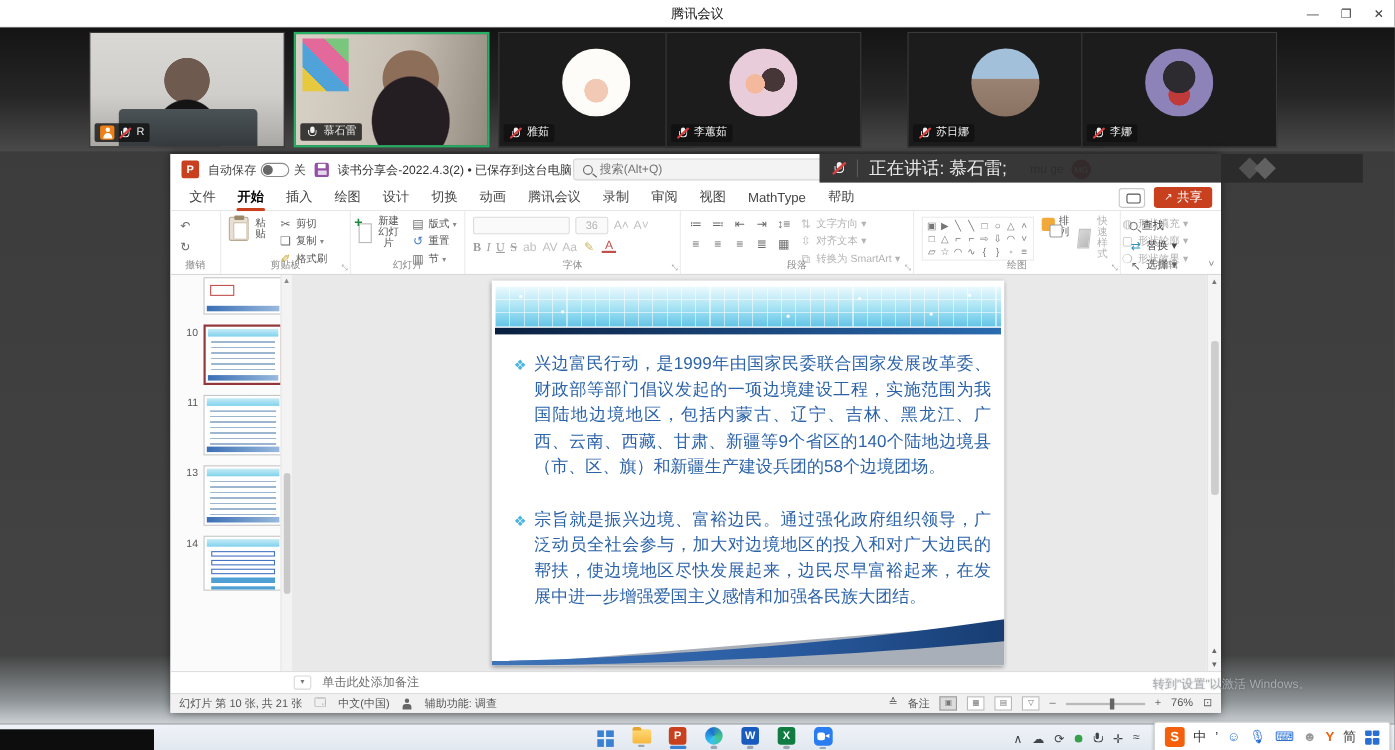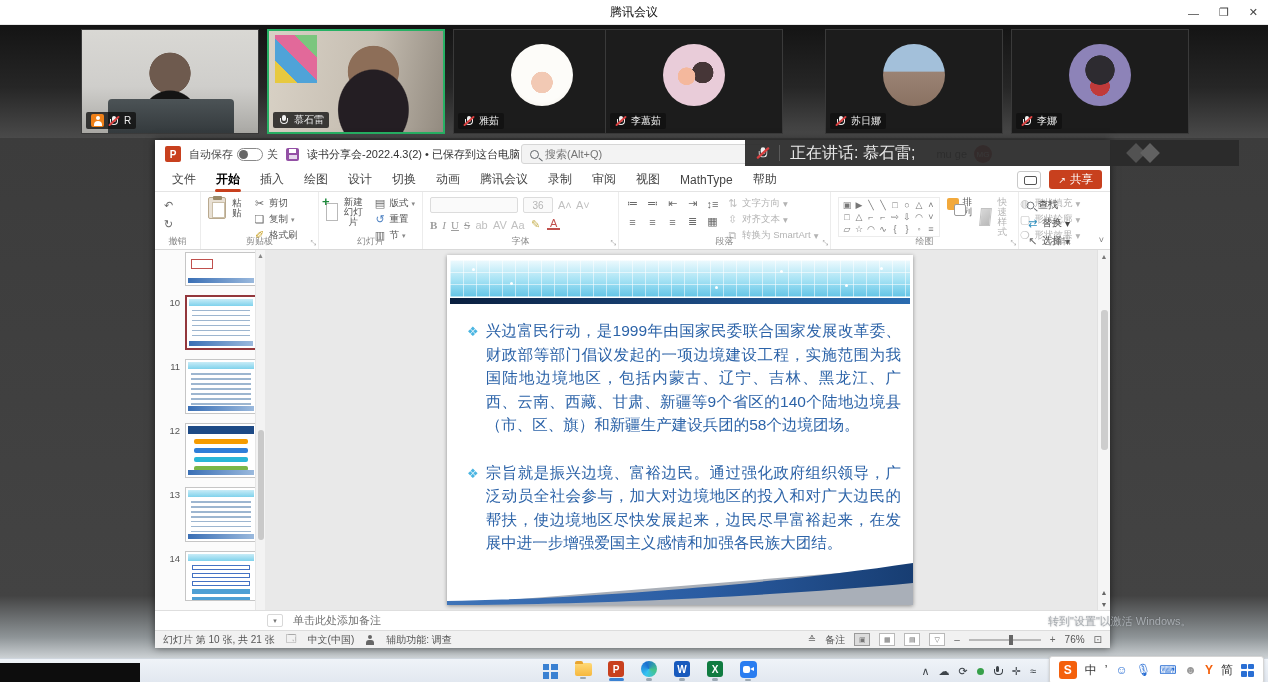--- a/index.html
+++ b/index.html
@@ -270,21 +270,21 @@
     <div class="chip">
       <span class="mic muted">
           <i class="cap"></i>
           <i class="base"></i>
           <i class="slash"></i>
         </span>
       <span>苏日娜</span>
     </div>
   </div>
 
-  <div class="tile" style="left:1011px">
+  <div class="tile" style="left:983px">
     <div class="avatar a-lina"></div>
     <div class="chip">
       <span class="mic muted">
           <i class="cap"></i>
           <i class="base"></i>
           <i class="slash"></i>
         </span>
       <span>李娜</span>
     </div>
   </div>
@@ -537,31 +537,20 @@
               <i class="tblue-bottom"></i>
             </div>
         </div>
         <div class="th">
           <span class="th-num">11</span>
           <div class="th-img">
               <i class="tbar"></i>
               <i class="ttxt"></i>
               <i class="tblue-bottom"></i>
             </div>
-        </div>
-        <div class="th">
-          <span class="th-num">12</span>
-          <div class="th-img">
-            <i class="tnavy"></i>
-            <i class="tarrow" style="top:15px;background:#f59b00"></i>
-            <i class="tarrow" style="top:24px;background:#2f7ed8"></i>
-            <i class="tarrow" style="top:33px;background:#29b6d8"></i>
-            <i class="tarrow" style="top:42px;background:#7ab648"></i>
-            <i class="tblue-bottom"></i>
-          </div>
         </div>
         <div class="th">
           <span class="th-num">13</span>
           <div class="th-img">
               <i class="tbar"></i>
               <i class="ttxt"></i>
               <i class="tblue-bottom"></i>
             </div>
         </div>
         <div class="th">

